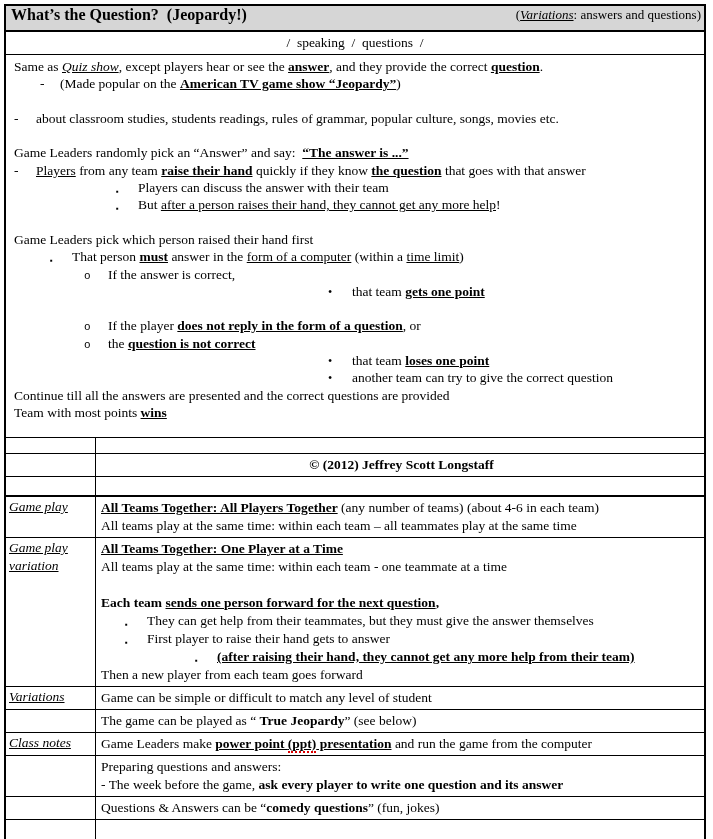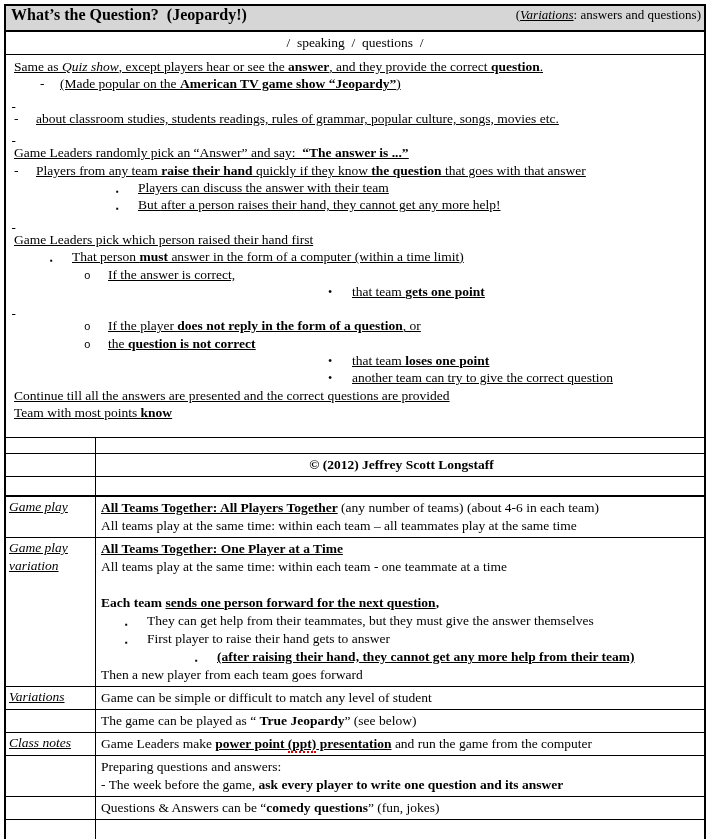--- a/index.html
+++ b/index.html
@@ -16,21 +16,21 @@
     height:26px; padding:0 3px 7px 5px;
   }
   .title { font-weight:bold; font-size:16px; white-space:pre; }
   .prep  { font-size:13px; white-space:pre; }
 
   .sub {
     height:23px; border-bottom:1px solid #000;
     text-align:center; font-size:13.5px; padding-top:3px; white-space:pre;
   }
 
-  .big { height:382px; padding:3px 10px 0 6px; font-size:13.5px; line-height:17.3px;text-decoration:underline; }
+  .big { height:382px; padding:3px 10px 0 6px; font-size:13.5px; line-height:17.3px; }
 
   .line { position:relative; min-height:17.3px; white-space:pre-wrap; }
   .line.center { text-align:center; }
   .marker { position:absolute; top:0; }
   .mk-dash { top:0; }
   .mk-sq   { font-size:8px;  top:4px; }
   .mk-circ { font-family:"Liberation Mono", monospace; font-size:11px; top:2px; }
   .mk-dot  { font-size:12px; top:1px; }
 
   .b { font-weight:bold; }
@@ -66,21 +66,21 @@
       <div class="line" style="padding-left: 2px;"><span class="">Game Leaders pick which person raised their hand first</span></div>
       <div class="line" style="padding-left: 60px;"><span class="marker mk-sq" style="left: 38px;">▪</span><span class="">That person </span><span class="b u">must</span><span class=""> answer in the </span><span class="u">form of a computer</span><span class=""> (within a </span><span class="u">time limit</span><span class="">)</span></div>
       <div class="line" style="padding-left: 96px;"><span class="marker mk-circ" style="left: 72px;">o</span><span class="">If the answer is correct,</span></div>
       <div class="line" style="padding-left: 340px;"><span class="marker mk-dot" style="left: 316px;">•</span><span class="">that team </span><span class="b u">gets one point</span></div>
       <div class="line">&nbsp;</div>
       <div class="line" style="padding-left: 96px;"><span class="marker mk-circ" style="left: 72px;">o</span><span class="">If the player </span><span class="b u">does not reply in the form of a question</span><span class="">, or</span></div>
       <div class="line" style="padding-left: 96px;"><span class="marker mk-circ" style="left: 72px;">o</span><span class="">the </span><span class="b u">question is not correct</span></div>
       <div class="line" style="padding-left: 340px;"><span class="marker mk-dot" style="left: 316px;">•</span><span class="">that team </span><span class="b u">loses one point</span></div>
       <div class="line" style="padding-left: 340px;"><span class="marker mk-dot" style="left: 316px;">•</span><span class="">another team can try to give the correct question</span></div>
       <div class="line" style="padding-left: 2px;"><span class="">Continue till all the answers are presented and the correct questions are provided</span></div>
-      <div class="line" style="padding-left: 2px;"><span class="">Team with most points </span><span class="b u">know</span></div>
+      <div class="line" style="padding-left: 2px;"><span class="">Team with most points </span><span class="b u">wins</span></div>
     </div>
   <div class="tbl">
       <div class="trow" style="height: 16px;">
         <div class="tl"></div>
         <div class="tr2"></div>
       </div>
       <div class="trow">
         <div class="tl"></div>
         <div class="tr2">
           <div class="line center"><span class="b">© (2012) Jeffrey Scott Longstaff</span></div>

